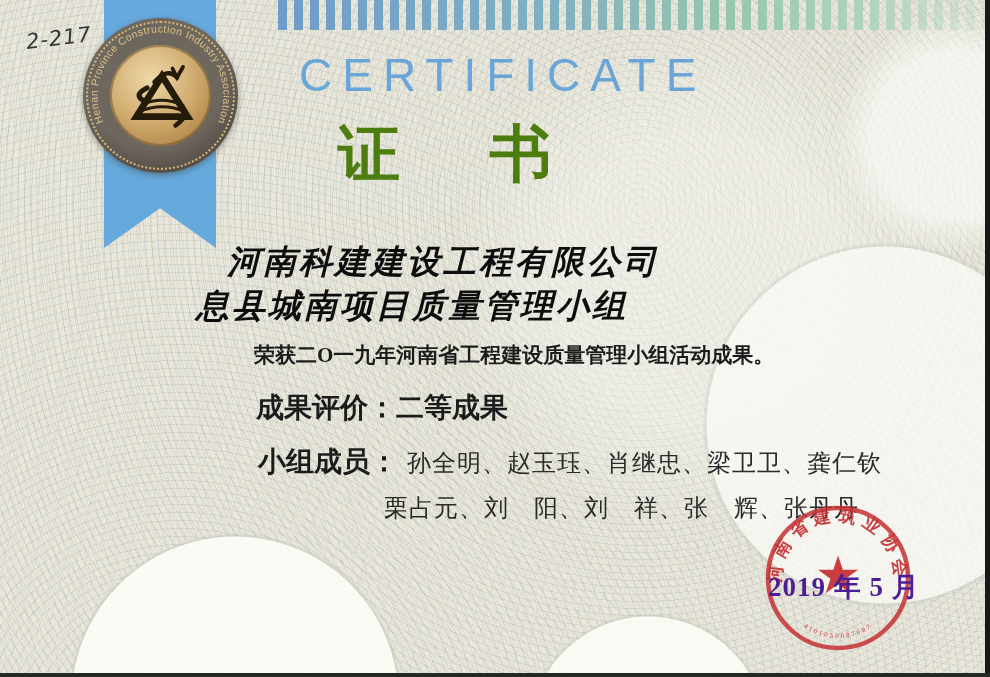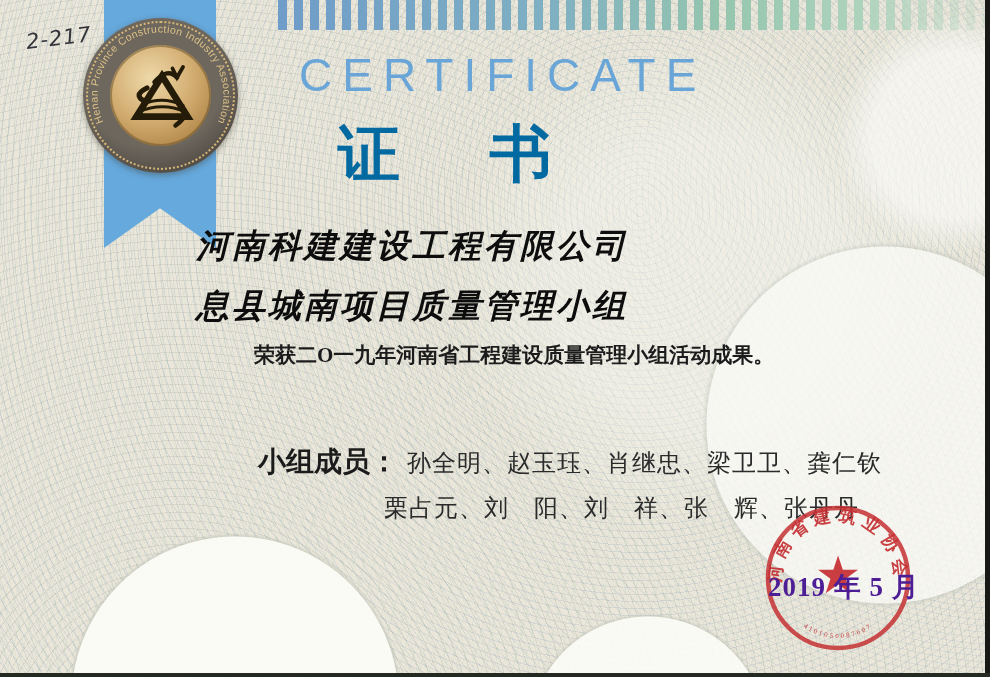--- a/index.html
+++ b/index.html
@@ -52,25 +52,25 @@
   .medal-center{position:absolute;inset:27px;border-radius:50%;
     background:radial-gradient(circle at 40% 33%,#eed9a9 0%,#d4af74 45%,#b3884a 80%,#9a7438 100%);
     box-shadow:inset 0 0 0 2px rgba(90,70,35,0.45);}
   .medal-arc{position:absolute;inset:0;}
   .medal-emblem{position:absolute;inset:40px;}
   
   .title-en{position:absolute;left:299px;top:48px;
     font-family:"Liberation Sans","DejaVu Sans",sans-serif;
     font-size:46px;letter-spacing:10px;color:#6aa5d8;font-weight:400;}
   .title-cn{position:absolute;left:338px;top:112px;
-    font-size:62px;font-weight:bold;color:#0369a1;word-spacing:70px;letter-spacing:2px;}
+    font-size:62px;font-weight:bold;color:#4d7c0f;word-spacing:70px;letter-spacing:2px;}
   
   .calli{position:absolute;left:196px;font-style:italic;font-weight:bold;
     font-size:33px;letter-spacing:3px;color:#0d0d0d;}
-  .calli.l1{top:224px;} .calli.l2{top:284px;font-style:italic;}
+  .calli.l1{top:240px;margin-left:31px;} .calli.l2{top:284px;font-style:italic;}
   .award{position:absolute;left:254px;top:341px;font-size:21px;font-weight:bold;color:#1b1b1b;}
   .evalline{position:absolute;left:256px;top:389px;font-size:28px;font-weight:bold;color:#1b1b1b;}
   .members1{position:absolute;left:258px;top:443px;display:flex;align-items:baseline;}
   .members-label{font-size:28px;font-weight:bold;color:#1b1b1b;}
   .names{font-family:"Liberation Sans","DejaVu Sans",sans-serif;
     font-size:24px;color:#2a2a2a;letter-spacing:1px;}
   .members1 .names{margin-left:9px;}
   .members2{position:absolute;left:384px;top:492px;}
   
   .seal{position:absolute;left:763px;top:503px;width:150px;height:150px;z-index:5;}
@@ -124,20 +124,23 @@
   </div>
 
   <div class="title-en txt">CERTIFICATE</div>
   <div class="title-cn txt">证 书</div>
 
   <div class="calli l1 txt">河南科建建设工程有限公司</div>
   <div class="calli l2 txt">息县城南项目质量管理小组</div>
 
   <div class="award txt">荣获二O一九年河南省工程建设质量管理小组活动成果。</div>
 
+  <div class="evalline">
+    <span class="txt">成果评价：</span><span class="txt">二等成果</span>
+  </div>
 
   <div class="members1">
     <span class="members-label txt">小组成员：</span>
     <span class="names txt">孙全明、赵玉珏、肖继忠、梁卫卫、龚仁钦</span>
   </div>
   <div class="members2 names txt">栗占元、刘　阳、刘　祥、张　辉、张丹丹</div>
 
   <div class="seal">
     <svg viewBox="0 0 150 150">
       <defs>

